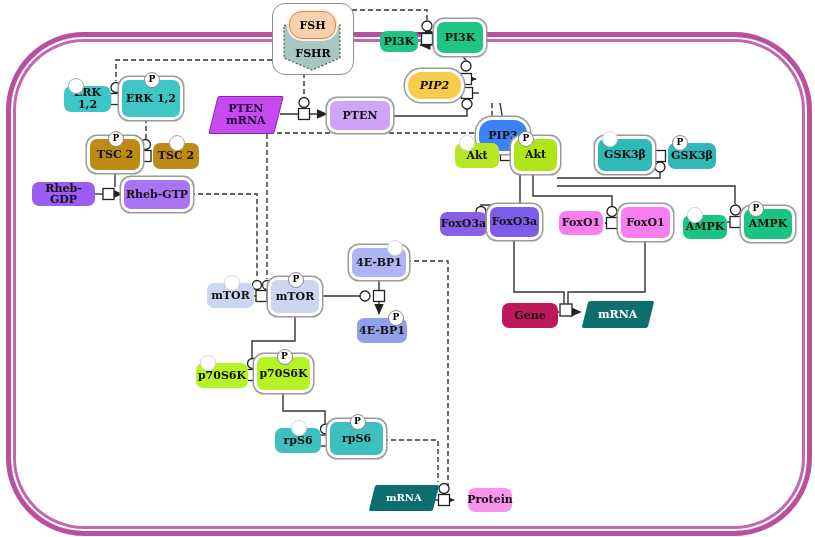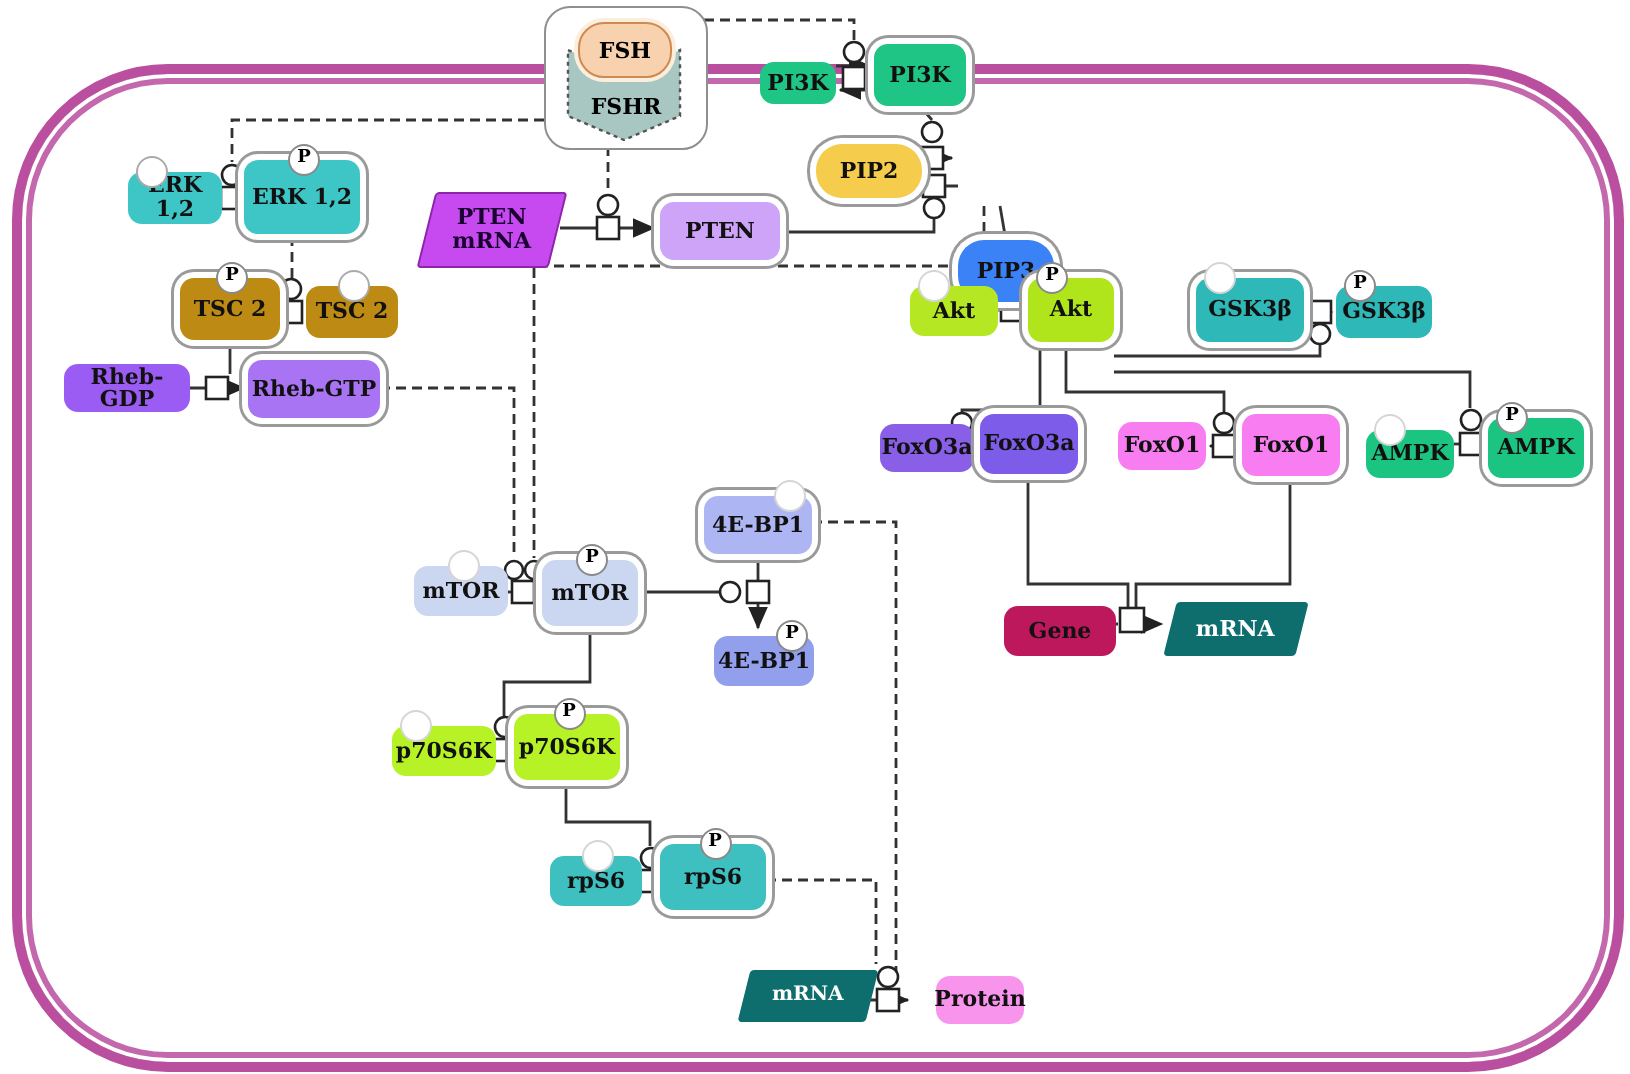--- a/index.html
+++ b/index.html
@@ -30,21 +30,21 @@
   
   .rc{position:absolute;left:272px;top:3px;width:80px;height:70px;background:#fff;
       border:1.5px solid #8f8f8f;border-radius:13px;z-index:2;}
   .fsh{position:absolute;left:16px;top:7px;width:45px;height:26px;background:#f8d2ae;
        border:1.6px solid #cf8a52;border-radius:13px;box-shadow:0 0 0 2px #fbeedd;
        display:flex;align-items:center;justify-content:center;font-weight:bold;font-size:11px;z-index:2;}
   .fshr-lb{position:absolute;left:0;top:43px;width:100%;text-align:center;font-weight:bold;font-size:11px;z-index:2;}
   
   .n-pi3k1{left:380px;top:31px;width:38px;height:21px;background:#1ec584;}
   .n-pi3k2{left:437px;top:22px;width:46px;height:31px;background:#1ec584;}
-  .n-pip2{left:408px;top:72px;width:53px;height:27px;background:#f6cc4c;}
+  .n-pip2{left:408px;top:72px;width:53px;height:27px;background:#f6cc4c;font-style:italic;}
   .n-pip3{left:479px;top:72px;width:48px;height:31px;background:#3b82f6;margin-top:48px;}
   .n-erk1{left:64px;top:86px;width:47px;height:26px;background:#3ec6c6;}
   .n-erk2{left:122px;top:80px;width:58px;height:37px;background:#3ec6c6;}
   .n-tsc2a{left:90px;top:139px;width:50px;height:31px;background:#bd8a13;}
   .n-tsc2i{left:153px;top:143px;width:46px;height:26px;background:#bd8a13;}
   .n-rhebgdp{left:32px;top:182px;width:63px;height:24px;background:#9a5cf2;align-items:flex-end;}
   .n-rhebgtp{left:124px;top:180px;width:66px;height:29px;background:#a874f4;align-items:center;}
   .n-ptenmrna{left:213px;top:96px;width:64px;height:36px;background:#c74af0;border:1.4px solid #8e24aa;color:#1a0030;}
   .n-pten{left:330px;top:101px;width:60px;height:29px;background:#cda4f8;}
   .n-akt1{left:455px;top:143px;width:44px;height:25px;background:#b5e822;}

